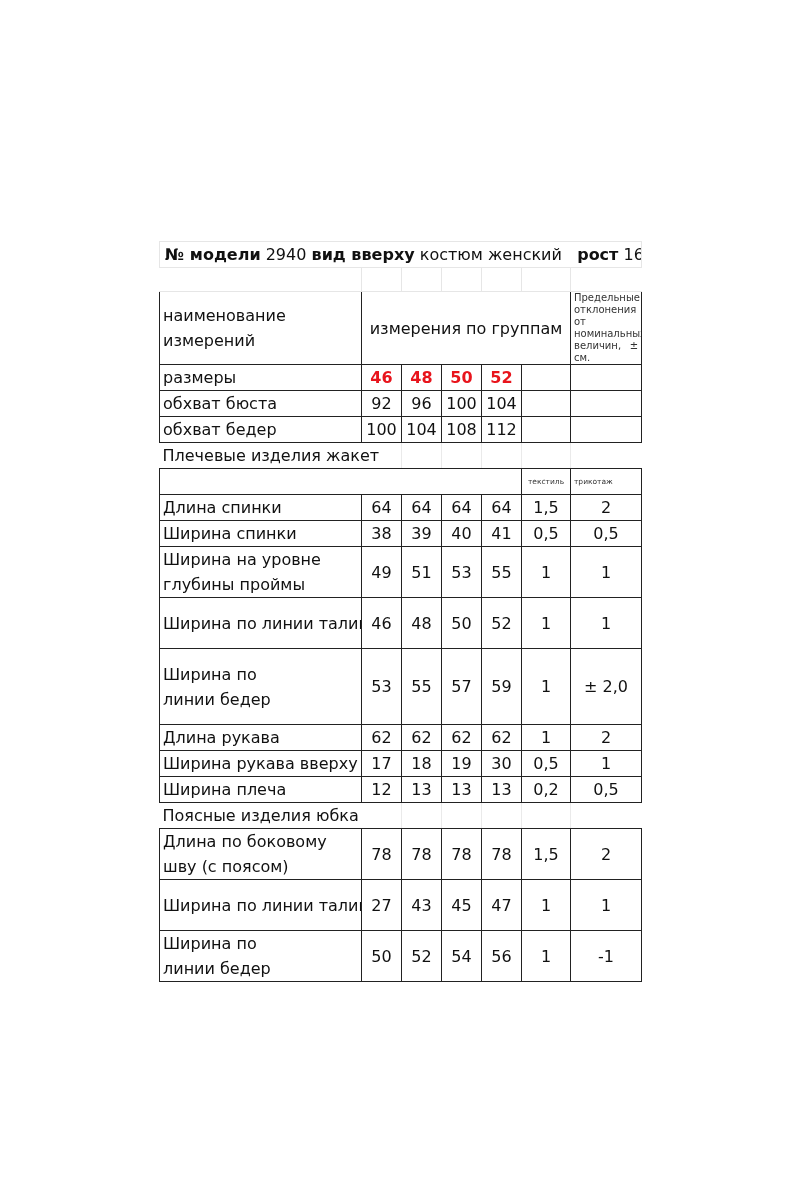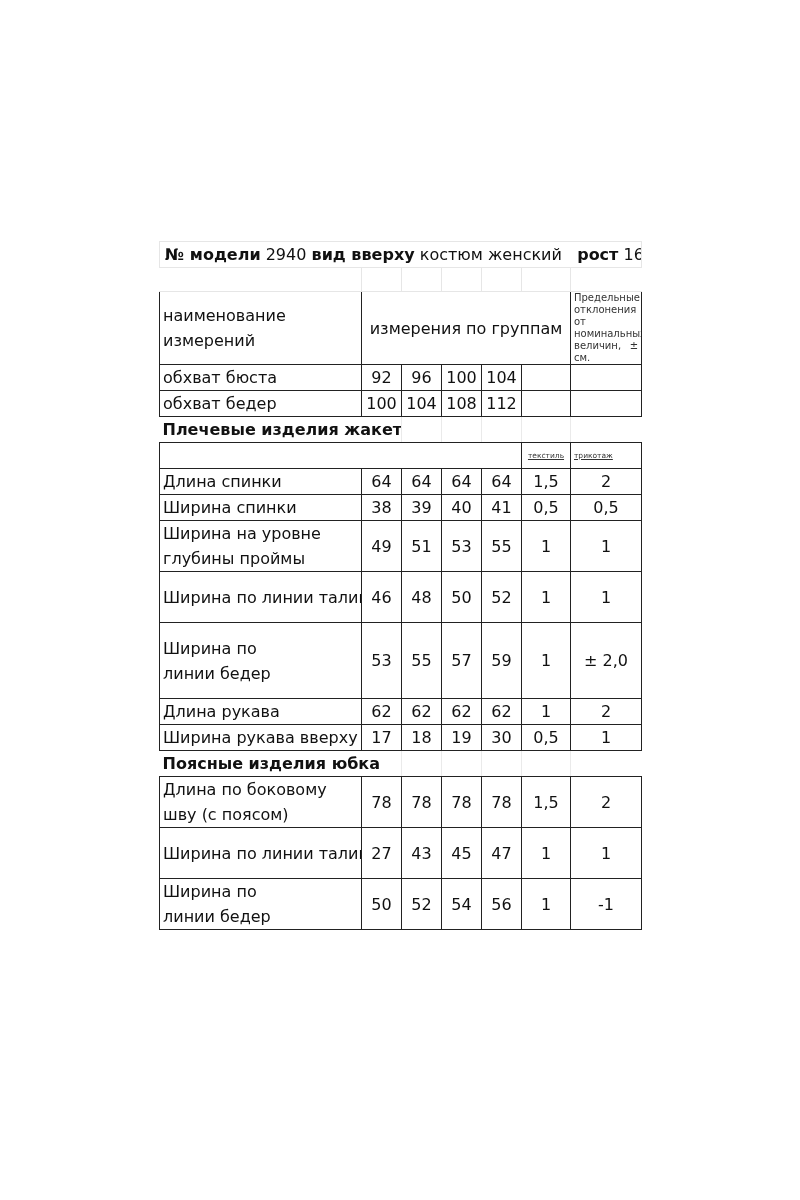--- a/index.html
+++ b/index.html
@@ -8,24 +8,24 @@
   .sheet { position:absolute; left:159px; top:241px; width:482px; }
   table { border-collapse:collapse; table-layout:fixed; width:482px; }
   col.c0 { width:202px; } col.cs { width:40px; } col.c5 { width:49px; } col.c6 { width:71px; }
   td { padding:0 3px; font-size:16px; line-height:25px; vertical-align:middle; white-space:nowrap; overflow:hidden; }
   td.num { text-align:center; }
   .light td { border:1px solid #e6e6e6; }
   .grid td { border:1px solid #222; }
   .title td { height:25px; font-size:16px; padding-left:5px; }
   .title b { font-weight:bold; }
   .red { color:#e8141c; font-weight:bold; }
-  .section td { font-weight:bold; height:24px; border:1px solid #eaeaea; border-bottom:1px solid #222; }
+  .section td { font-weight:normal; height:24px; border:1px solid #eaeaea; border-bottom:1px solid #222; }
   .section td:first-child { border-left:none; }
   .tiny { font-size:10px; line-height:12px; white-space:normal; color:#333; }
-  .tinyhdr { font-size:7.5px; color:#333; vertical-align:middle;text-decoration:underline; }
+  .tinyhdr { font-size:7.5px; color:#333; vertical-align:middle; }
   .wrap { white-space:normal; line-height:25px; }
   .h25 { height:25px; } .h50 { height:50px; } .h75 { height:75px; }
 </style>
 </head>
 <body>
 
 <div class="sheet">
 <table>
   <colgroup>
     <col class="c0">
@@ -57,20 +57,29 @@
           <td></td>
           <td style="border-right:none;"></td>
   </tr>
 
   <tr class="grid">
     <td class="wrap h50" style="line-height:25px;margin-top:28px;">наименование измерений</td>
     <td colspan="5" class="num">измерения по группам</td>
     <td class="tiny" style="text-align:justify;">Предельные отклонения от номинальных величин, ± см.</td>
   </tr>
 
+  <tr class="grid h25">
+    <td>размеры</td>
+    <td class="num red">46</td>
+    <td class="num red">48</td>
+    <td class="num red">50</td>
+    <td class="num red">52</td>
+    <td></td>
+          <td></td>
+  </tr>
 
   <tr class="grid h25">
     <td>обхват бюста</td>
     <td class="num">92</td>
     <td class="num">96</td>
     <td class="num">100</td>
     <td class="num">104</td>
     <td></td>
           <td></td>
   </tr>
@@ -154,20 +163,29 @@
   </tr>
   <tr class="grid h25">
     <td>Ширина рукава вверху</td>
     <td class="num">17</td>
     <td class="num">18</td>
     <td class="num">19</td>
     <td class="num">30</td>
     <td class="num">0,5</td>
     <td class="num">1</td>
   </tr>
+  <tr class="grid h25">
+    <td>Ширина плеча</td>
+    <td class="num">12</td>
+    <td class="num">13</td>
+    <td class="num">13</td>
+    <td class="num">13</td>
+    <td class="num">0,2</td>
+    <td class="num">0,5</td>
+  </tr>
 
   <tr class="section">
     <td colspan="2">Поясные изделия юбка</td>
     <td></td>
           <td></td>
           <td></td>
           <td></td>
           <td style="border-right:none;"></td>
   </tr>
   <tr class="grid h50">

